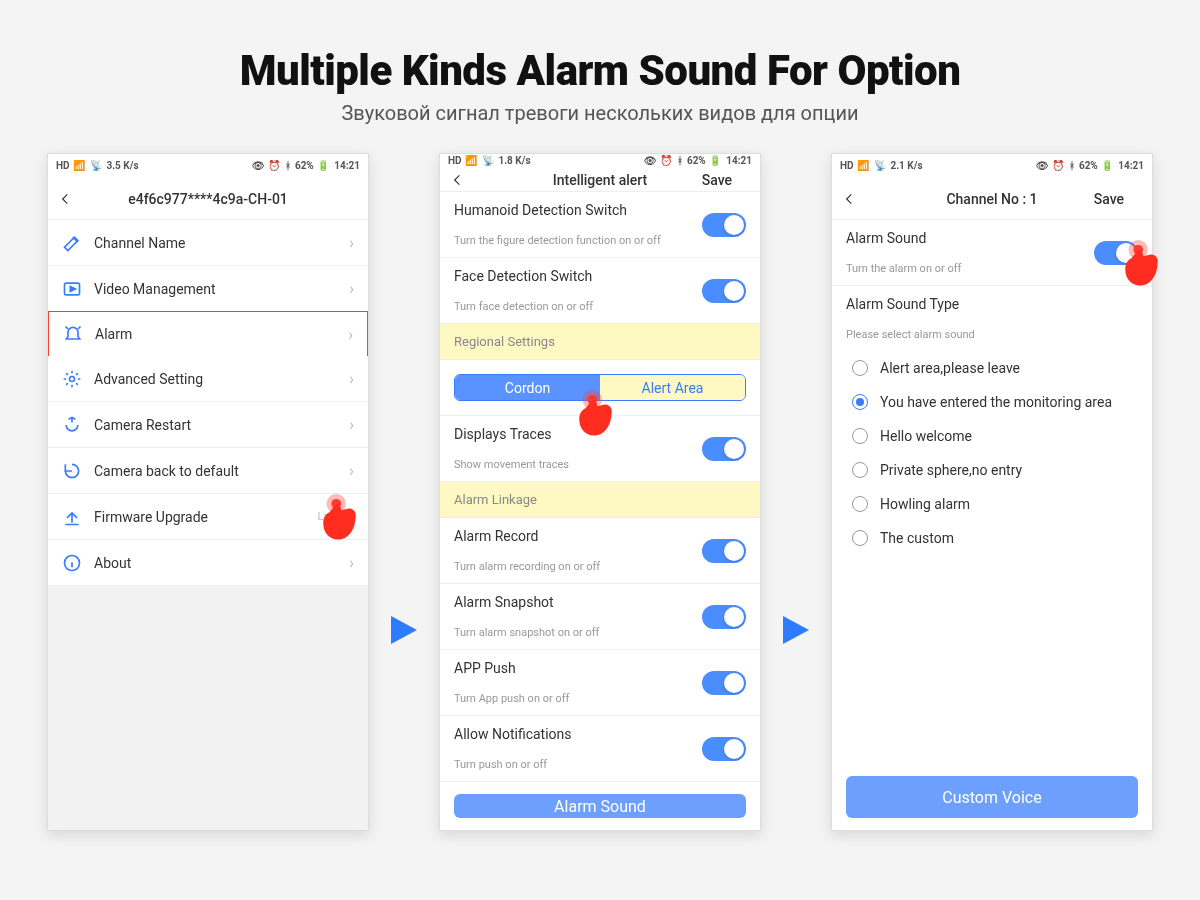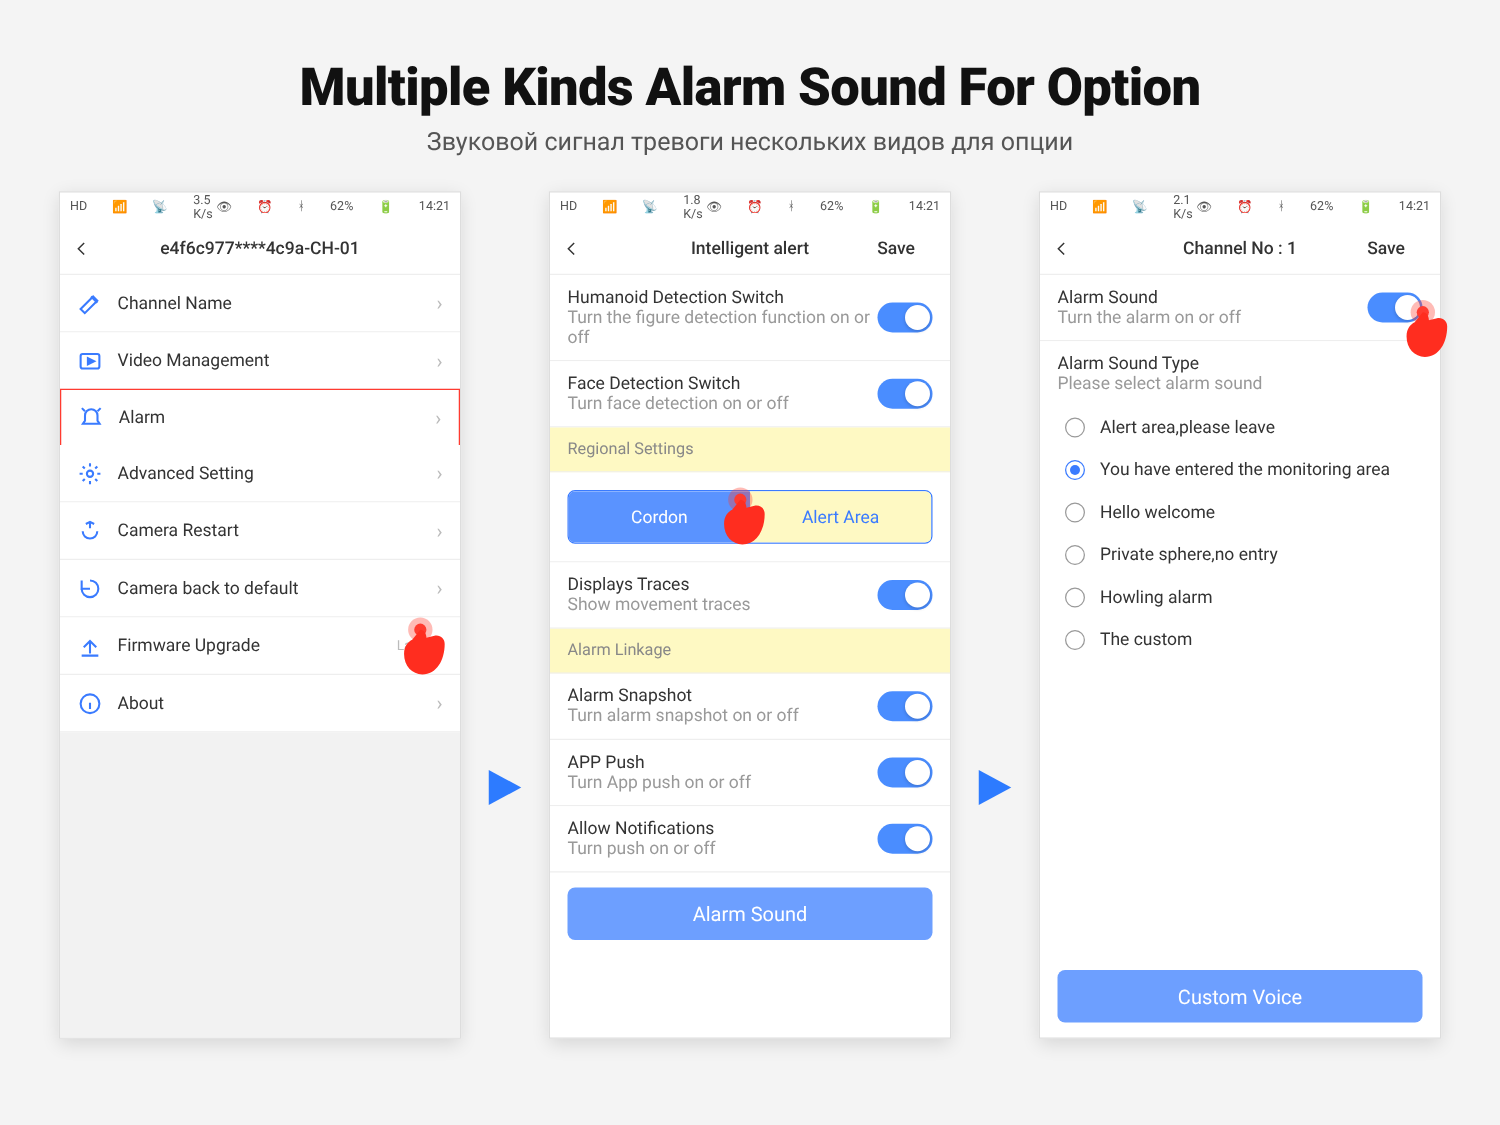--- a/index.html
+++ b/index.html
@@ -22,21 +22,21 @@
     box-shadow: 0 4px 14px rgba(0,0,0,.12);
     display: flex; flex-direction: column;
     position: relative; font-size: 14px;
     color:#333;
   }
   .statusbar {
     height: 24px; display: flex; justify-content: space-between; align-items: center;
     padding: 0 8px; font-size: 10px; color:#555;
     border-bottom: 1px solid transparent;
   }
-  .statusbar .left, .statusbar .right { display:flex; gap:20px; align-items:center; }
+  .statusbar .left, .statusbar .right { display:flex; gap:4px; align-items:flex-start;font-weight:bold; }
   .navbar {
     height: 42px; display:flex; align-items:center; justify-content:center;
     position: relative; border-bottom: 1px solid #eee;
     font-weight: 500;
   }
   .navbar .back {
     position:absolute; left:10px; top:50%; transform:translateY(-50%);
     width:14px; height:14px; cursor:pointer;
   }
   .navbar .back svg { width:14px; height:14px; stroke:#333; stroke-width:2; fill:none; }
@@ -54,37 +54,37 @@
   .list-row .chev { color:#bbb; font-size:16px; }
   .list-row .pill { color:#bbb; font-size:11px; margin-right:6px;}
   .list-row.highlight { border:1.5px solid #ff3b30; margin:-1px 0; }
   .fill-rest { flex:1; background:#f2f2f2; }
 
   .setting-row {
     display:flex; align-items:center; padding:10px 14px; border-bottom:1px solid #eee;
     justify-content:space-between; background:#fff;
   }
   .setting-row .txt .t { font-size:14px; color:#333; }
-  .setting-row .txt .d { font-size:14px; color:#999; margin-top:0; }
+  .setting-row .txt .d { font-size:11px; color:#999; margin-top:16px; }
   .switch {
     width:44px; height:24px; border-radius:12px; background:#4a8dff;
     position:relative; flex-shrink:0; cursor:pointer;
   }
   .switch::after {
     content:""; position:absolute; width:20px; height:20px; background:#fff;
     border-radius:50%; top:2px; right:2px; box-shadow:0 1px 3px rgba(0,0,0,.2);
   }
   .section-hdr {
     padding:10px 14px; font-size:13px; color:#888; background:#fef9c3;
     border-bottom:1px solid #eee;
   }
   .seg-wrap { background:#fff; padding:14px; border-bottom:1px solid #eee;}
   .seg {
     display:flex; border:1px solid #3a7bff; border-radius:6px; overflow:hidden;
-    height:43px;
+    height:27px;
   }
   .seg .seg-btn {
     flex:1; display:flex; align-items:center; justify-content:center;
     font-size:14px; cursor:pointer; color:#3a7bff; background:#fef9c3;
   }
   .seg .seg-btn.active { background:#5a93ff; color:#fff; }
   .big-btn {
     margin:12px 14px; height:42px; border-radius:6px; background:#6d9fff;
     color:#fff; display:flex; align-items:center; justify-content:center;
     font-size:16px; cursor:pointer;
@@ -293,20 +293,27 @@
       <div class="txt">
         <div class="t">Displays Traces</div>
         <div class="d">Show movement traces</div>
       </div>
       <div class="switch"></div>
     </div>
 
     <div class="section-hdr">Alarm Linkage</div>
     <div class="setting-row">
       <div class="txt">
+        <div class="t">Alarm Record</div>
+        <div class="d">Turn alarm recording on or off</div>
+      </div>
+      <div class="switch"></div>
+    </div>
+    <div class="setting-row">
+      <div class="txt">
         <div class="t">Alarm Snapshot</div>
         <div class="d">Turn alarm snapshot on or off</div>
       </div>
       <div class="switch"></div>
     </div>
     <div class="setting-row">
       <div class="txt">
         <div class="t">APP Push</div>
         <div class="d">Turn App push on or off</div>
       </div>

